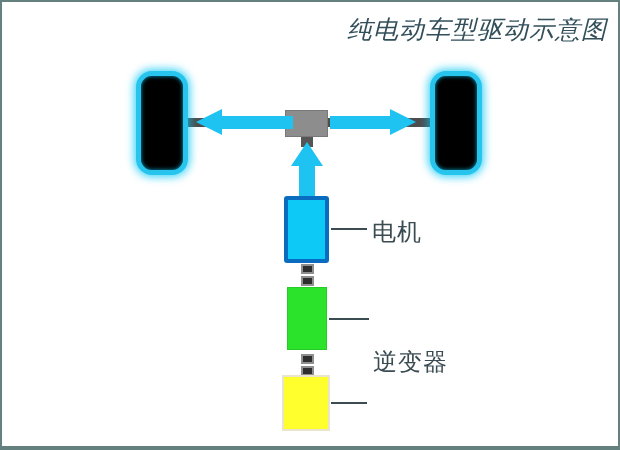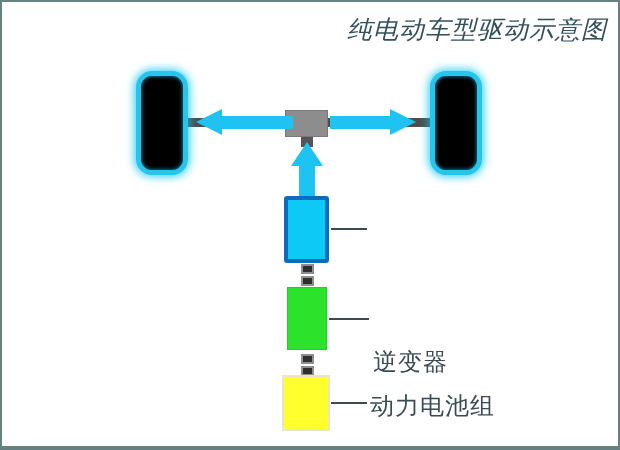--- a/index.html
+++ b/index.html
@@ -175,17 +175,17 @@
     <div class="conn conn-2"></div>
     <div class="inverter-box"></div>
     <div class="conn conn-3"></div>
     <div class="conn conn-4"></div>
     <div class="battery-box"></div>
 
     <div class="label-line line-motor"></div>
     <div class="label-line line-inverter"></div>
     <div class="label-line line-battery"></div>
 
+    <div class="part-label label-motor">电机</div>
     <div class="part-label label-inverter">逆变器</div>
-    <div class="part-label label-battery">动力电池组</div>
 
   </div>
 </div>
 
 </body></html>

